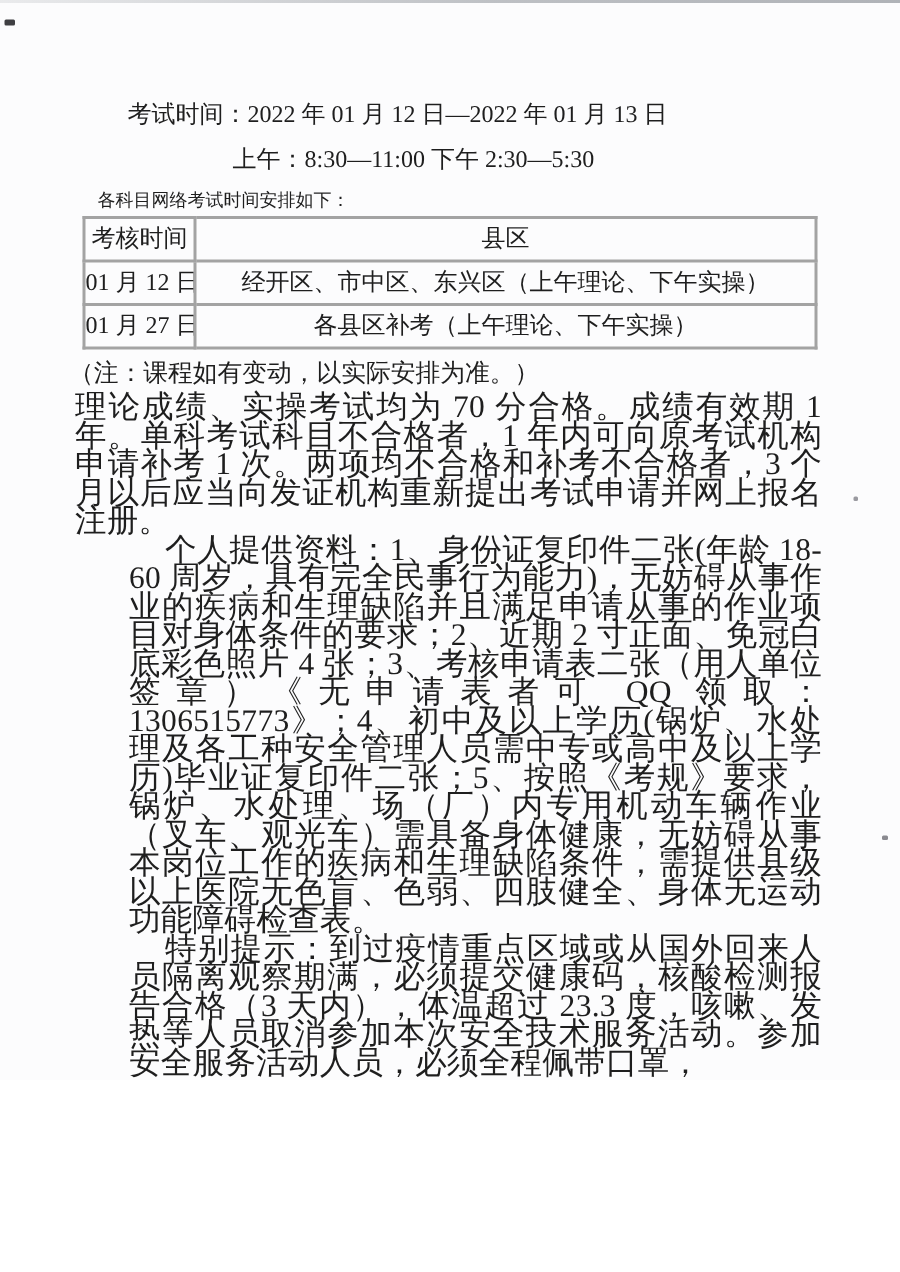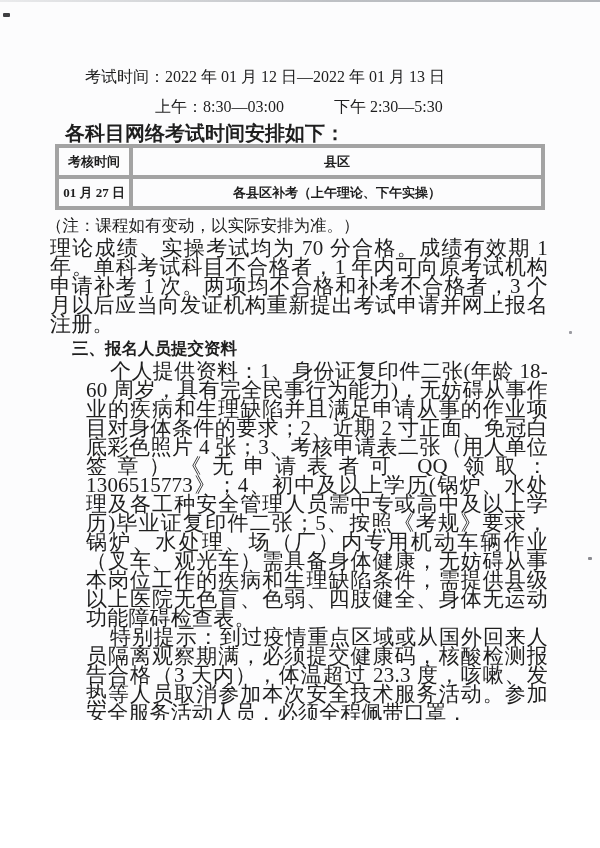--- a/index.html
+++ b/index.html
@@ -9,36 +9,36 @@
     height: 720px;
     background: #fcfcfd;
     overflow: hidden;
     color: #1e1e1e;
     font-family: "Liberation Serif", "DejaVu Serif", serif;
   }
   .content { padding: 62px 52px 0 50px; }
 
   .exam-time  { margin: 0 0 0 35px;  line-height: 30px; font-size: 16px; white-space: nowrap; }
   .session    { margin: 0 0 0 105px; line-height: 30px; font-size: 16px; white-space: nowrap; }
-  .session .pm { margin-left: 46px; }
-  .table-intro { margin: 0 0 0 15px; line-height: 22px; font-size: 20px; font-weight: bold; }
+  .session .pm { }
+  .table-intro { margin: 0 0 0 15px; line-height: 22px; font-size: 12px; font-weight: normal; }
 
   table.schedule {
     border-collapse: collapse;
     margin: 0 0 0 5px;
     width: 490px;
     table-layout: fixed;
   }
   table.schedule th, table.schedule td {
-    border: 4px solid #a3a3a3;
+    border: 2px solid #a3a3a3;
     height: 27px;
     text-align: center;
     vertical-align: middle;
-    font-size: 13px;
-    font-weight: bold;
+    font-size: 16px;
+    font-weight: normal;
     padding: 0;
     overflow: hidden;
     white-space: nowrap;
   }
   .col-time { width: 74px; }
 
   .note {
     margin: 3px 0 0 -4px;
     line-height: 26px;
     font-size: 16.5px;
@@ -90,48 +90,51 @@
   <div class="speck speck-c"></div>
   <div class="speck speck-d"></div>
 
   <div class="content">
 
     <p class="exam-time">
       <span>考试时间：2022 年 01 月 12 日—2022 年 01 月 13 日</span>
     </p>
 
     <p class="session">
-      <span>上午：8:30—03:00</span>
+      <span>上午：8:30—11:00</span>
       <span class="pm">下午 2:30—5:30</span>
     </p>
 
     <p class="table-intro">各科目网络考试时间安排如下：</p>
 
     <table class="schedule">
       <colgroup>
         <col class="col-time">
         <col>
       </colgroup>
       <tbody>
         <tr>
           <th>考核时间</th>
           <th>县区</th>
         </tr>
         <tr>
+          <td>01 月 12 日</td>
+          <td>经开区、市中区、东兴区（上午理论、下午实操）</td>
+        </tr>
+        <tr>
           <td>01 月 27 日</td>
           <td>各县区补考（上午理论、下午实操）</td>
         </tr>
       </tbody>
     </table>
 
     <p class="note">（注：课程如有变动，以实际安排为准。）</p>
 
     <p class="para">理论成绩、实操考试均为 70 分合格。成绩有效期 1 年。单科考试科目不合格者，1 年内可向原考试机构申请补考 1 次。两项均不合格和补考不合格者，3 个月以后应当向发证机构重新提出考试申请并网上报名注册。</p>
 
-    <p class="section-title">三、报名人员提交资料</p>
 
     <p class="para para-indent">个人提供资料：1、身份证复印件二张(年龄 18-60 周岁，具有完全民事行为能力)，无妨碍从事作业的疾病和生理缺陷并且满足申请从事的作业项目对身体条件的要求；2、近期 2 寸正面、免冠白底彩色照片 4 张；3、考核申请表二张（用人单位签章）《无申请表者可 QQ 领取：1306515773》；4、初中及以上学历(锅炉、水处理及各工种安全管理人员需中专或高中及以上学历)毕业证复印件二张；5、按照《考规》要求，锅炉、水处理、场（厂）内专用机动车辆作业（叉车、观光车）需具备身体健康，无妨碍从事本岗位工作的疾病和生理缺陷条件，需提供县级以上医院无色盲、色弱、四肢健全、身体无运动功能障碍检查表。</p>
 
     <p class="para para-indent">特别提示：到过疫情重点区域或从国外回来人员隔离观察期满，必须提交健康码，核酸检测报告合格（3 天内），体温超过 23.3 度，咳嗽、发热等人员取消参加本次安全技术服务活动。参加安全服务活动人员，必须全程佩带口罩，</p>
 
     <p class="page-number">2</p>
 
   </div>
 </div>
 

